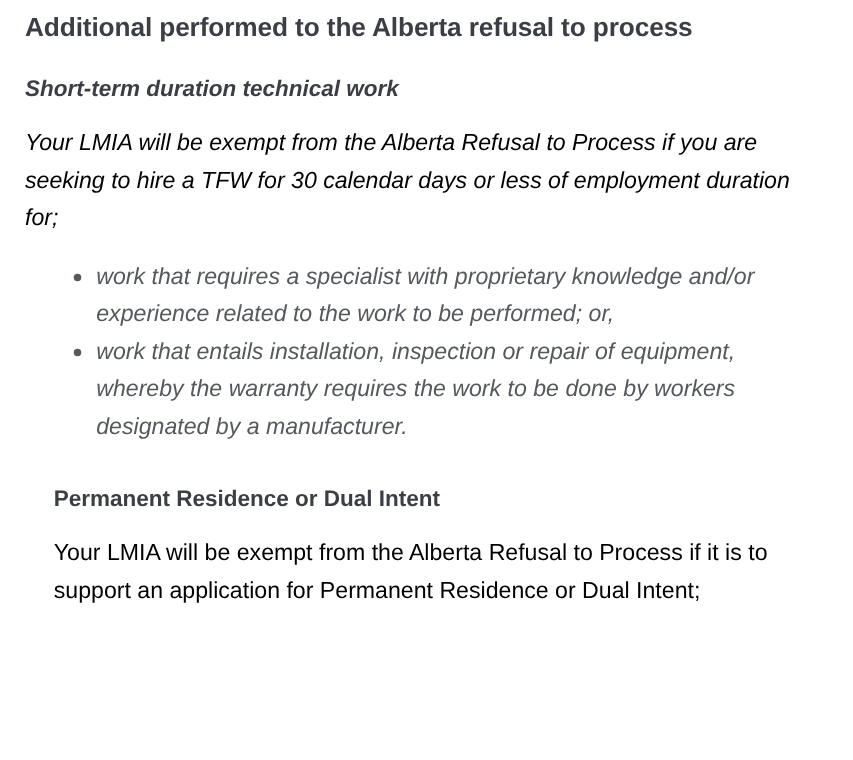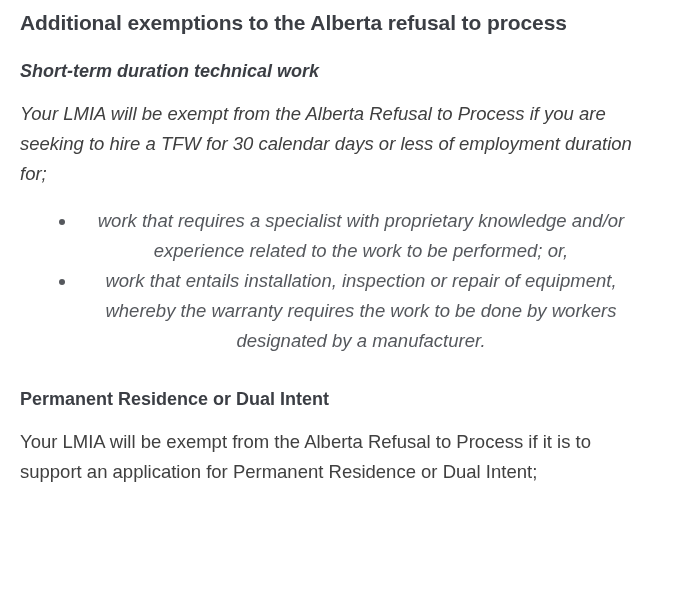--- a/index.html
+++ b/index.html
@@ -26,57 +26,57 @@
   }
   .section-heading {
     font-size: 18px;
     font-weight: 700;
     color: #3b3e44;
     line-height: 22px;
     margin: 0 0 17px 0;
   }
   .paragraph {
     font-size: 18.5px;
-    color: #404040;
+    color: #000000;
     line-height: 30px;
     margin: 0;
     white-space: pre-line;
   }
   .section-short-term .paragraph {
     margin-bottom: 11px;
   }
   .bullet-list {
     margin: 17px;
     padding: 0 0 0 40px;
     list-style: disc outside;
     color: #55585d;
     font-size: 18.5px;
     line-height: 30px;
-    text-align: center;
   }
   .bullet-item {
     white-space: pre-line;
   }
   .section-short-term {
     margin-bottom: 32px;
     font-style: italic;
   }
   .section-pr-dual-intent {
     margin-bottom: 22px;
+    margin-left: 23px;
   }
   .section-global-talent {
     margin-bottom: 0;
   }
 </style>
 </head>
 <body>
 
 <div class="article">
 
-  <h1 class="page-title">Additional exemptions to the Alberta refusal to process</h1>
+  <h1 class="page-title">Additional performed to the Alberta refusal to process</h1>
 
   <section class="section-short-term">
     <h2 class="section-heading">Short-term duration technical work</h2>
     <p class="paragraph">Your LMIA will be exempt from the Alberta Refusal to Process if you are
 seeking to hire a TFW for 30 calendar days or less of employment duration
 for;</p>
     <ul class="bullet-list">
       <li class="bullet-item">work that requires a specialist with proprietary knowledge and/or
 experience related to the work to be performed; or,</li>
       <li class="bullet-item">work that entails installation, inspection or repair of equipment,

